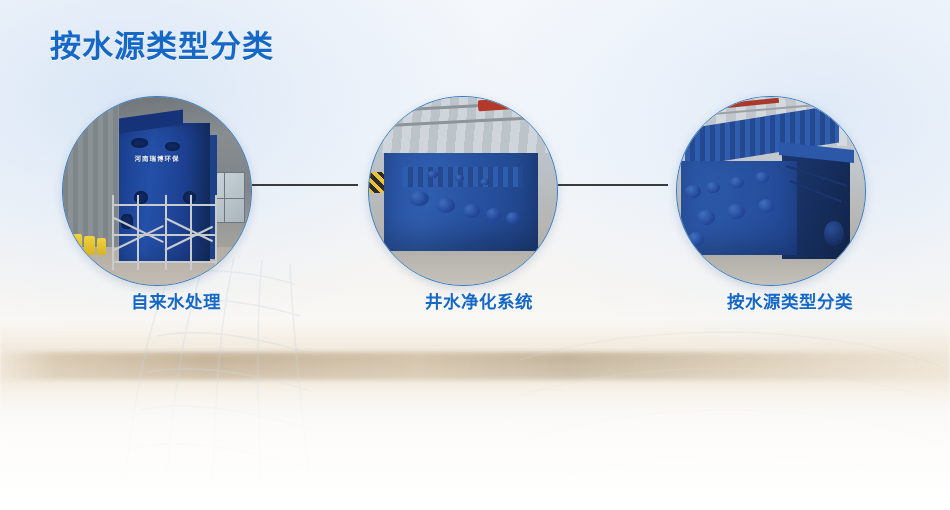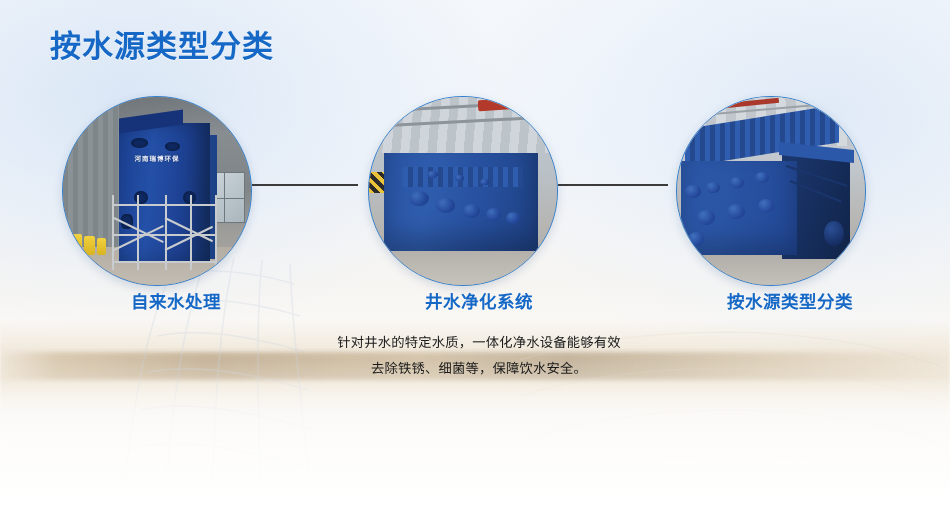--- a/index.html
+++ b/index.html
@@ -327,21 +327,20 @@
   </div>
 
   <div class="cards">
 
     <div class="card card1">
       <div class="card-title">自来水处理</div>
     </div>
 
     <div class="card card2">
       <div class="card-title">井水净化系统</div>
-      <div class="card-desc">针对井水的特定水质，一体化净水设备能够有效去除铁锈、细菌等，保障饮水安全。</div>
     </div>
 
     <div class="card card3">
       <div class="card-title">按水源类型分类</div>
     </div>
 
   </div>
 
 </div>
 

